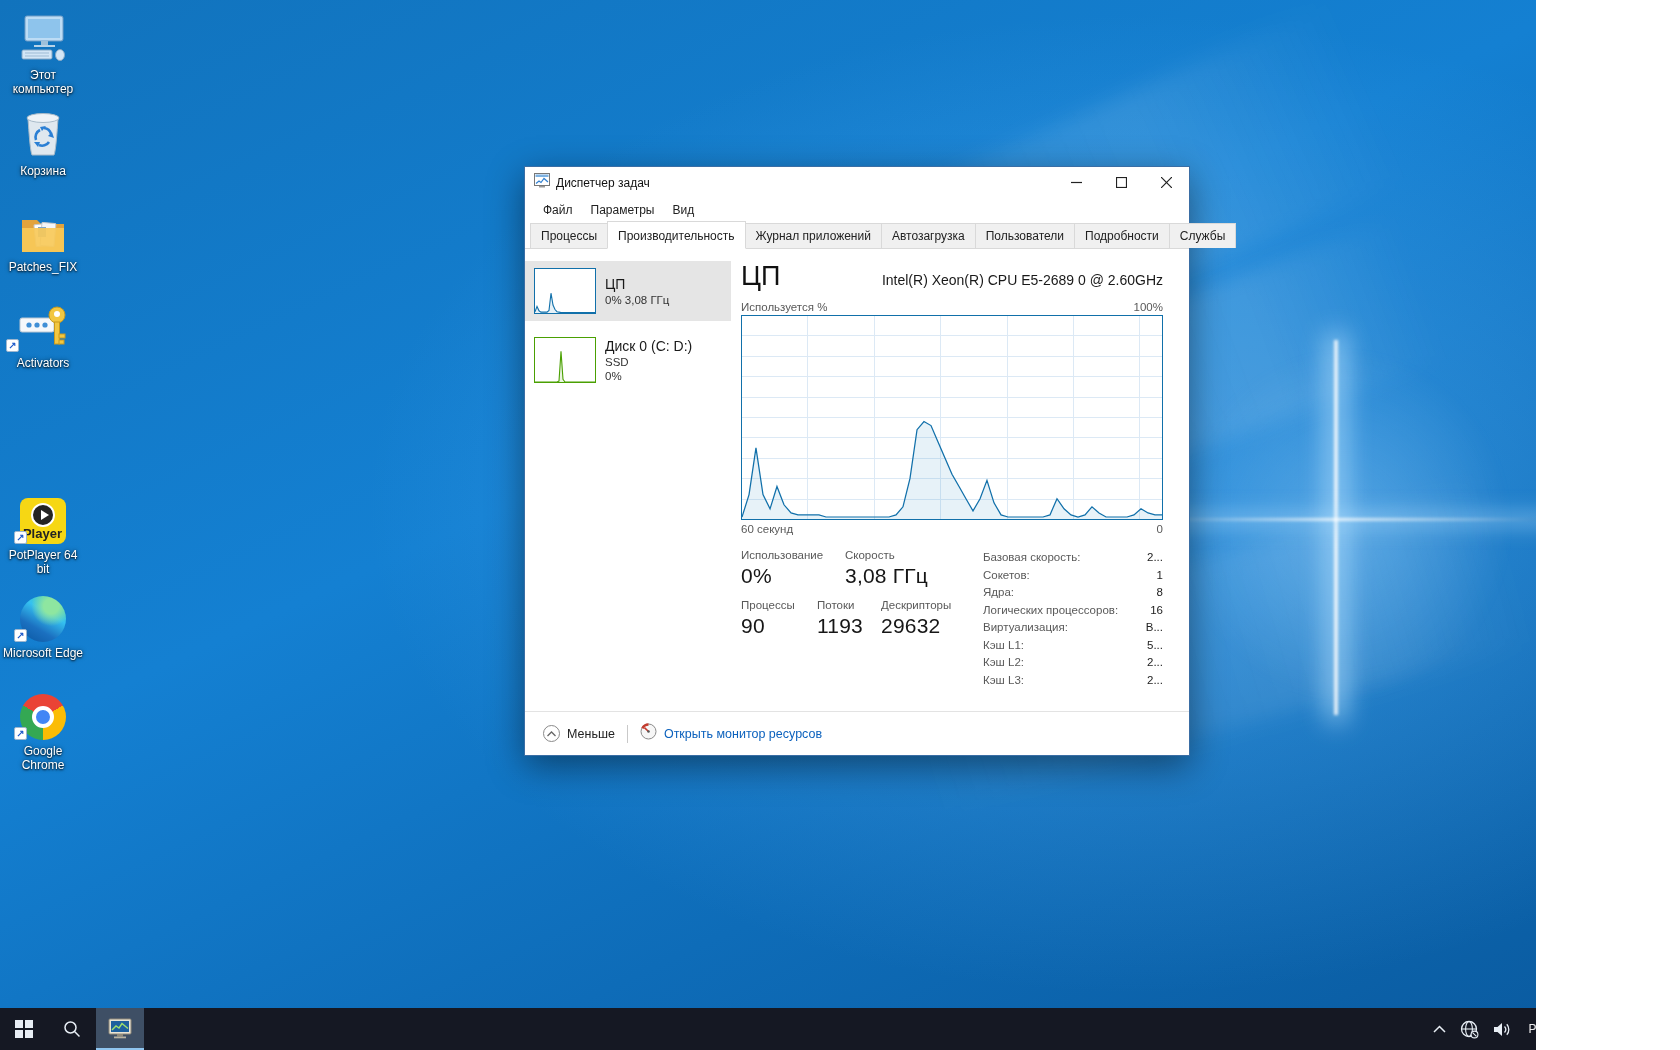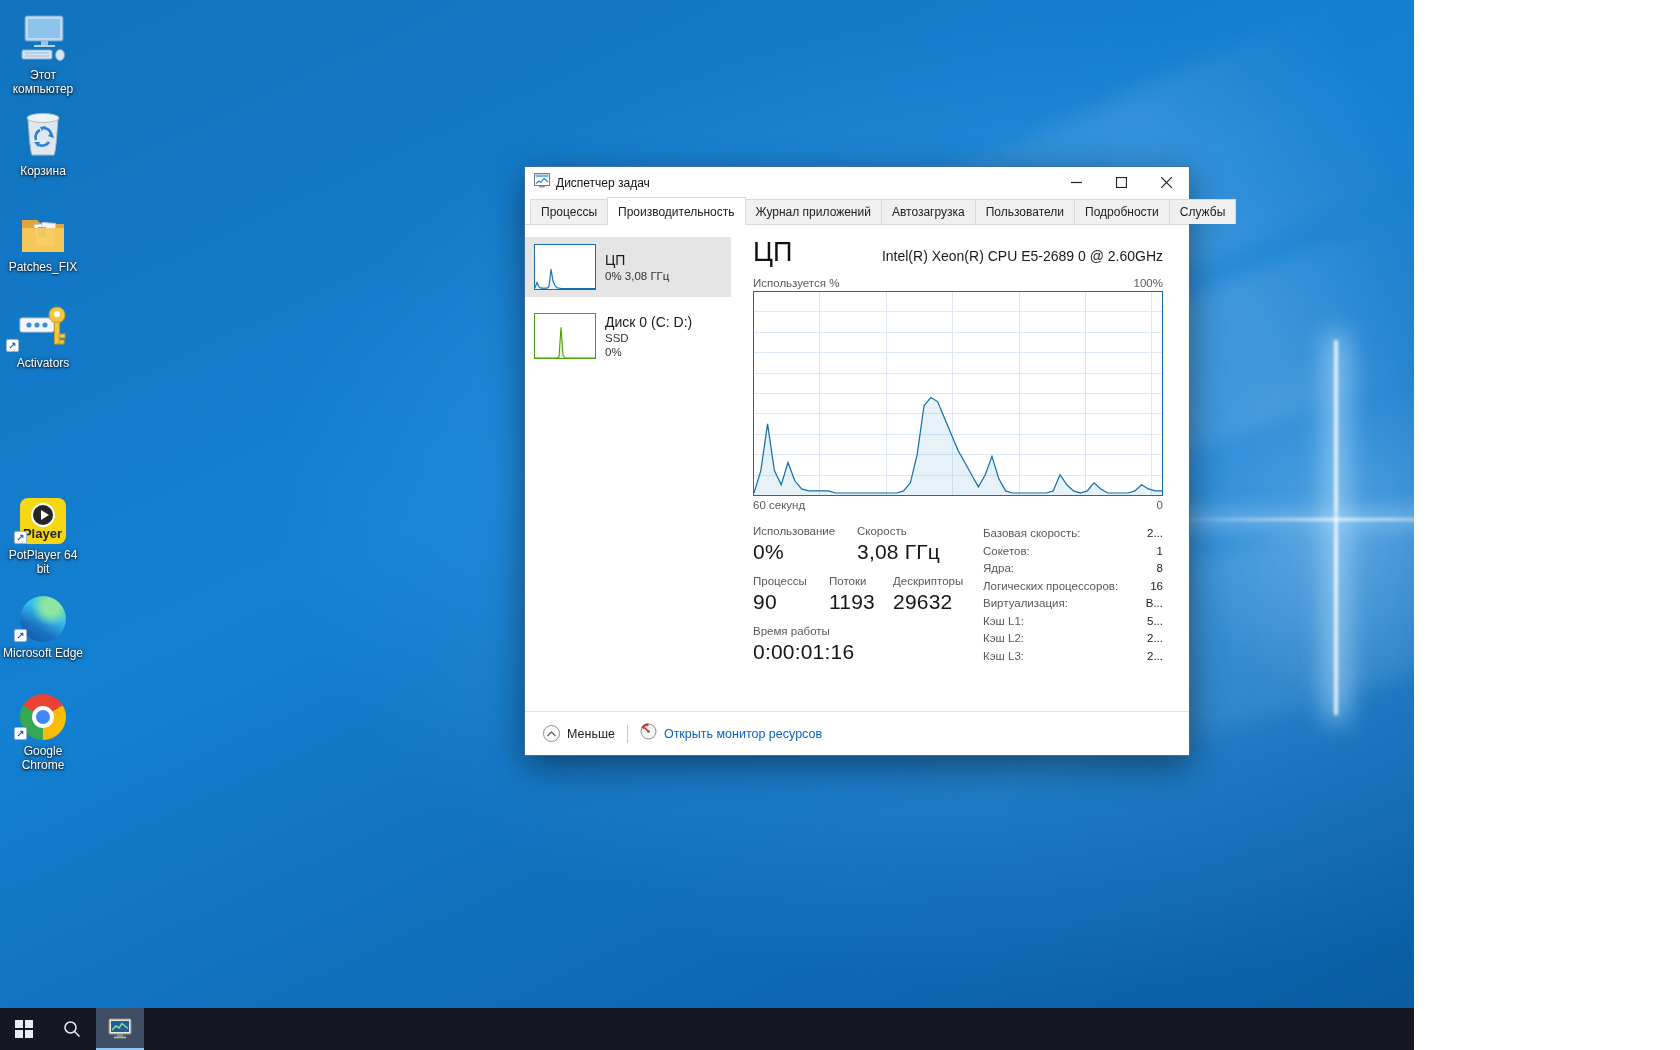--- a/index.html
+++ b/index.html
@@ -1,20 +1,20 @@
 <!DOCTYPE html>
 <html><head>
 <meta charset="utf-8">
 <style>
   * { margin:0; padding:0; box-sizing:border-box; cursor:default; }
   html,body { width:1680px; height:1050px; overflow:hidden;
     font-family:"Liberation Sans","DejaVu Sans",sans-serif; }
 
   
-  #desktop { position:relative; width:1414px; height:1050px; overflow:hidden;
+  #desktop { position:relative; width:1536px; height:1050px; overflow:hidden;
     background:
       radial-gradient(1100px 700px at 74% 48%, rgba(90,180,250,.50), rgba(40,120,200,0) 70%),
       linear-gradient(155deg,#1173bd 0%, #1480d2 42%, #0e6cb8 72%, #0a5ba0 100%);
   }
   .beam { position:absolute; filter:blur(10px); pointer-events:none; }
   .beam1 { left:640px; top:150px; width:760px; height:190px; transform:rotate(-24deg);
     background:linear-gradient(90deg, rgba(255,255,255,0) 0%, rgba(255,255,255,.10) 70%, rgba(255,255,255,0) 100%); }
   .beam2 { left:760px; top:330px; width:680px; height:150px; transform:rotate(-20deg);
     background:linear-gradient(90deg, rgba(255,255,255,0) 0%, rgba(255,255,255,.12) 75%, rgba(255,255,255,0) 100%); }
   .beam3 { left:900px; top:560px; width:620px; height:170px; transform:rotate(-16deg);
@@ -62,21 +62,21 @@
   .winbtn { width:45px; height:31px; display:flex; align-items:center; justify-content:center; }
   .winbtn svg { stroke:#222; stroke-width:1.2; fill:none; }
   .menubar { height:24px; display:flex; align-items:center; padding-left:9px; flex:0 0 auto; }
   .menubar .mitem { font-size:12px; color:#222; padding:3px 9px; }
   .tabstrip { display:flex; align-items:flex-end; padding-left:5px; border-bottom:1px solid #d9d9d9;
     height:27px; flex:0 0 auto; }
   .tab { font-size:12px; color:#222; padding:5px 10px 5px; border:1px solid #d9d9d9;
     border-bottom:none; background:#f0f0f0; margin-right:-1px; position:relative; white-space:nowrap; }
   .tab.active { background:#fff; padding-top:7px; z-index:2; margin-bottom:-1px; border-bottom:1px solid #fff; }
 
-  .content { flex:1; display:flex; min-height:0;gap:12px; }
+  .content { flex:1; display:flex; min-height:0; }
   
   .sidebar { width:206px; flex:0 0 auto; padding-top:12px; }
   .side-item { display:flex; align-items:center; padding:7px 6px 7px 9px; margin:0 0 9px 0; }
   .side-item.selected { background:#e5e5e5; }
   .minibox { width:62px; height:46px; background:#fff; border:1px solid; flex:0 0 auto; position:relative; }
   .minibox svg { position:absolute; inset:0; width:100%; height:100%; }
   .side-text { margin-left:9px; min-width:0; }
   .side-title { font-size:14px; color:#1a1a1a; white-space:nowrap; }
   .side-sub { font-size:11.5px; color:#333; margin-top:2px; white-space:nowrap; }
   
@@ -261,20 +261,25 @@
           </svg>
       </div>
       <div class="winbtn">
         <svg width="11" height="11" viewBox="0 0 11 11">
             <line x1="0" y1="0" x2="11" y2="11"></line>
             <line x1="11" y1="0" x2="0" y2="11"></line>
           </svg>
       </div>
     </div>
 
+    <div class="menubar">
+      <span class="mitem">Файл</span>
+      <span class="mitem">Параметры</span>
+      <span class="mitem">Вид</span>
+    </div>
 
     <div class="tabstrip">
       <div class="tab">Процессы</div>
       <div class="tab active">Производительность</div>
       <div class="tab">Журнал приложений</div>
       <div class="tab">Автозагрузка</div>
       <div class="tab">Пользователи</div>
       <div class="tab">Подробности</div>
       <div class="tab">Службы</div>
     </div>
@@ -347,26 +352,20 @@
               </div>
               <div class="stat" style="width:64px">
                 <div class="slabel">Потоки</div>
                 <div class="sval">1193</div>
               </div>
               <div class="stat">
                 <div class="slabel">Дескрипторы</div>
                 <div class="sval">29632</div>
               </div>
             </div>
-            <div class="srow">
-              <div class="stat">
-                <div class="slabel">Время работы</div>
-                <div class="sval">0:00:01:16</div>
-              </div>
-            </div>
           </div>
 
           <div class="details">
             <div class="drow">
                 <span class="dl">Базовая скорость:</span>
                 <span class="dv">2...</span>
               </div>
             <div class="drow">
                 <span class="dl">Сокетов:</span>
                 <span class="dv">1</span>

